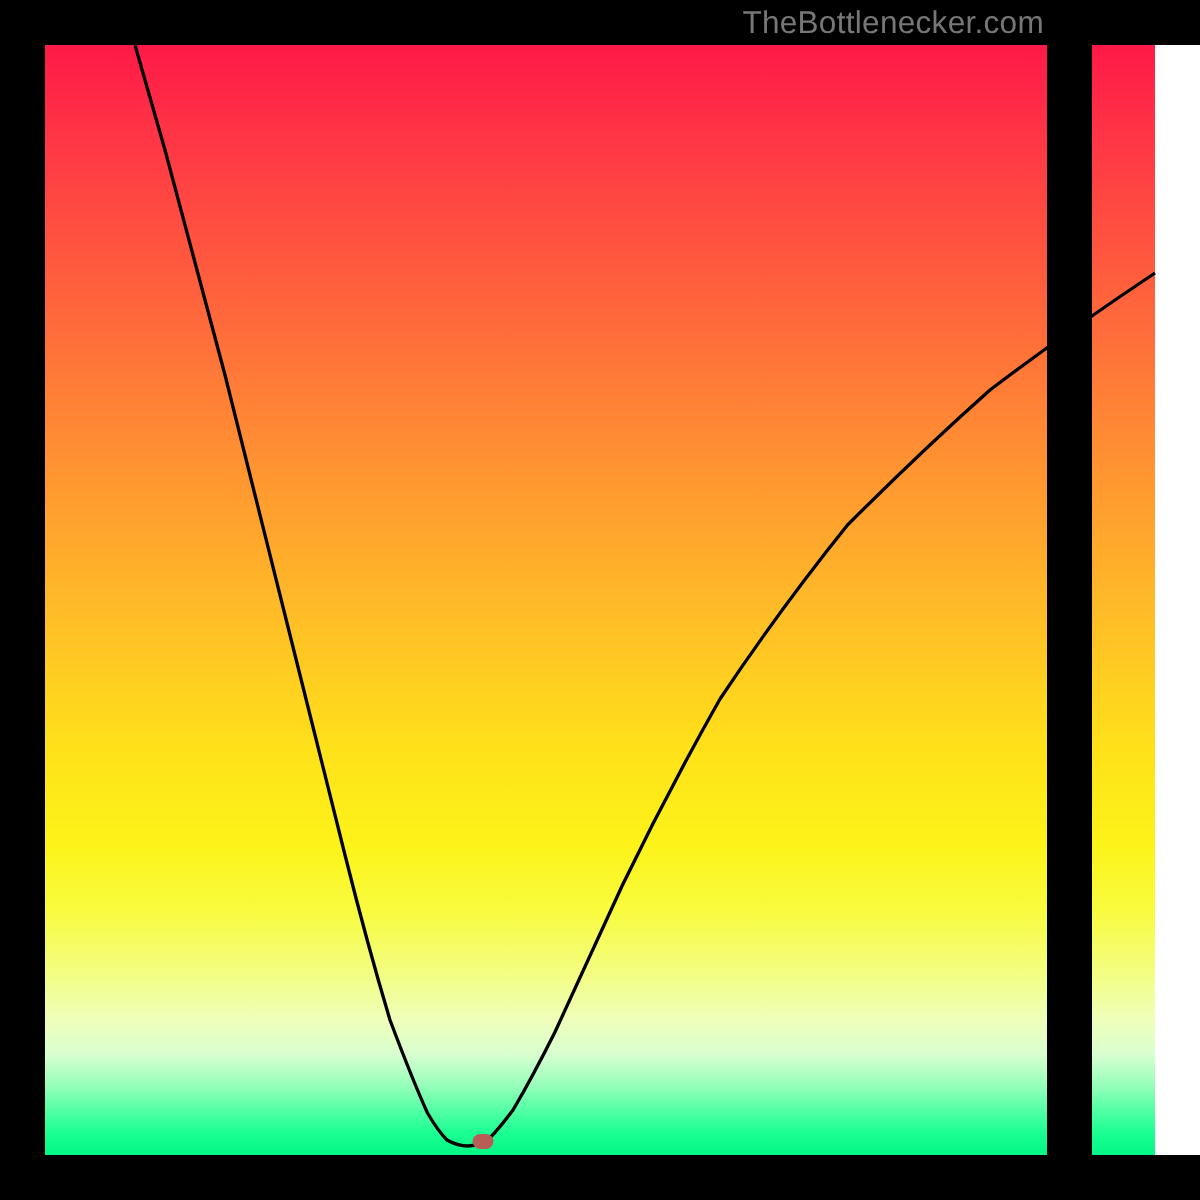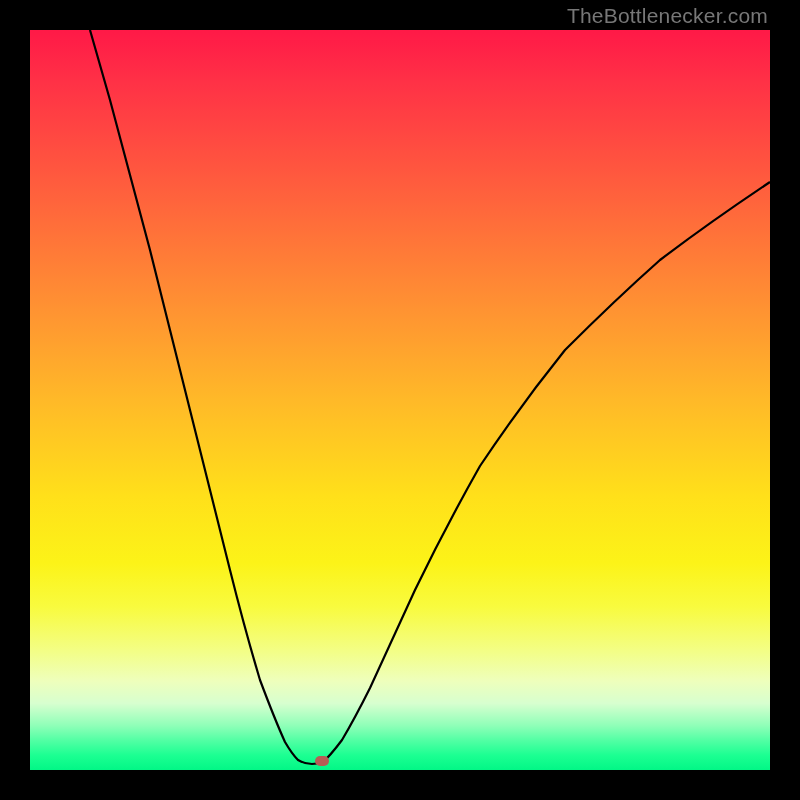--- a/index.html
+++ b/index.html
@@ -1,16 +1,16 @@
 <!DOCTYPE html>
 <html><head>
 <meta charset="utf-8">
 <style>
   html,body{margin:0;padding:0;width:800px;height:800px;overflow:hidden;background:#fff;font-family:Arial,Helvetica,sans-serif}
-  .frame{position:absolute;left:0;top:0;width:800px;height:800px}
+  .frame{position:absolute;left:0;top:0;width:728px;height:800px}
   .black-border{position:absolute;background:#000}
   .border-top{left:0;top:0;width:800px;height:30px}
   .border-left{left:0;top:0;width:30px;height:800px}
   .border-right{right:0;top:0;width:30px;height:800px}
   .border-bottom{left:0;bottom:0;width:800px;height:30px}
   .plot-area{position:absolute;left:30px;top:30px;width:740px;height:740px;
     background:linear-gradient(to bottom,
       #ff1947 0%,
       #ff3146 7%,
       #ff5a3e 20%,

